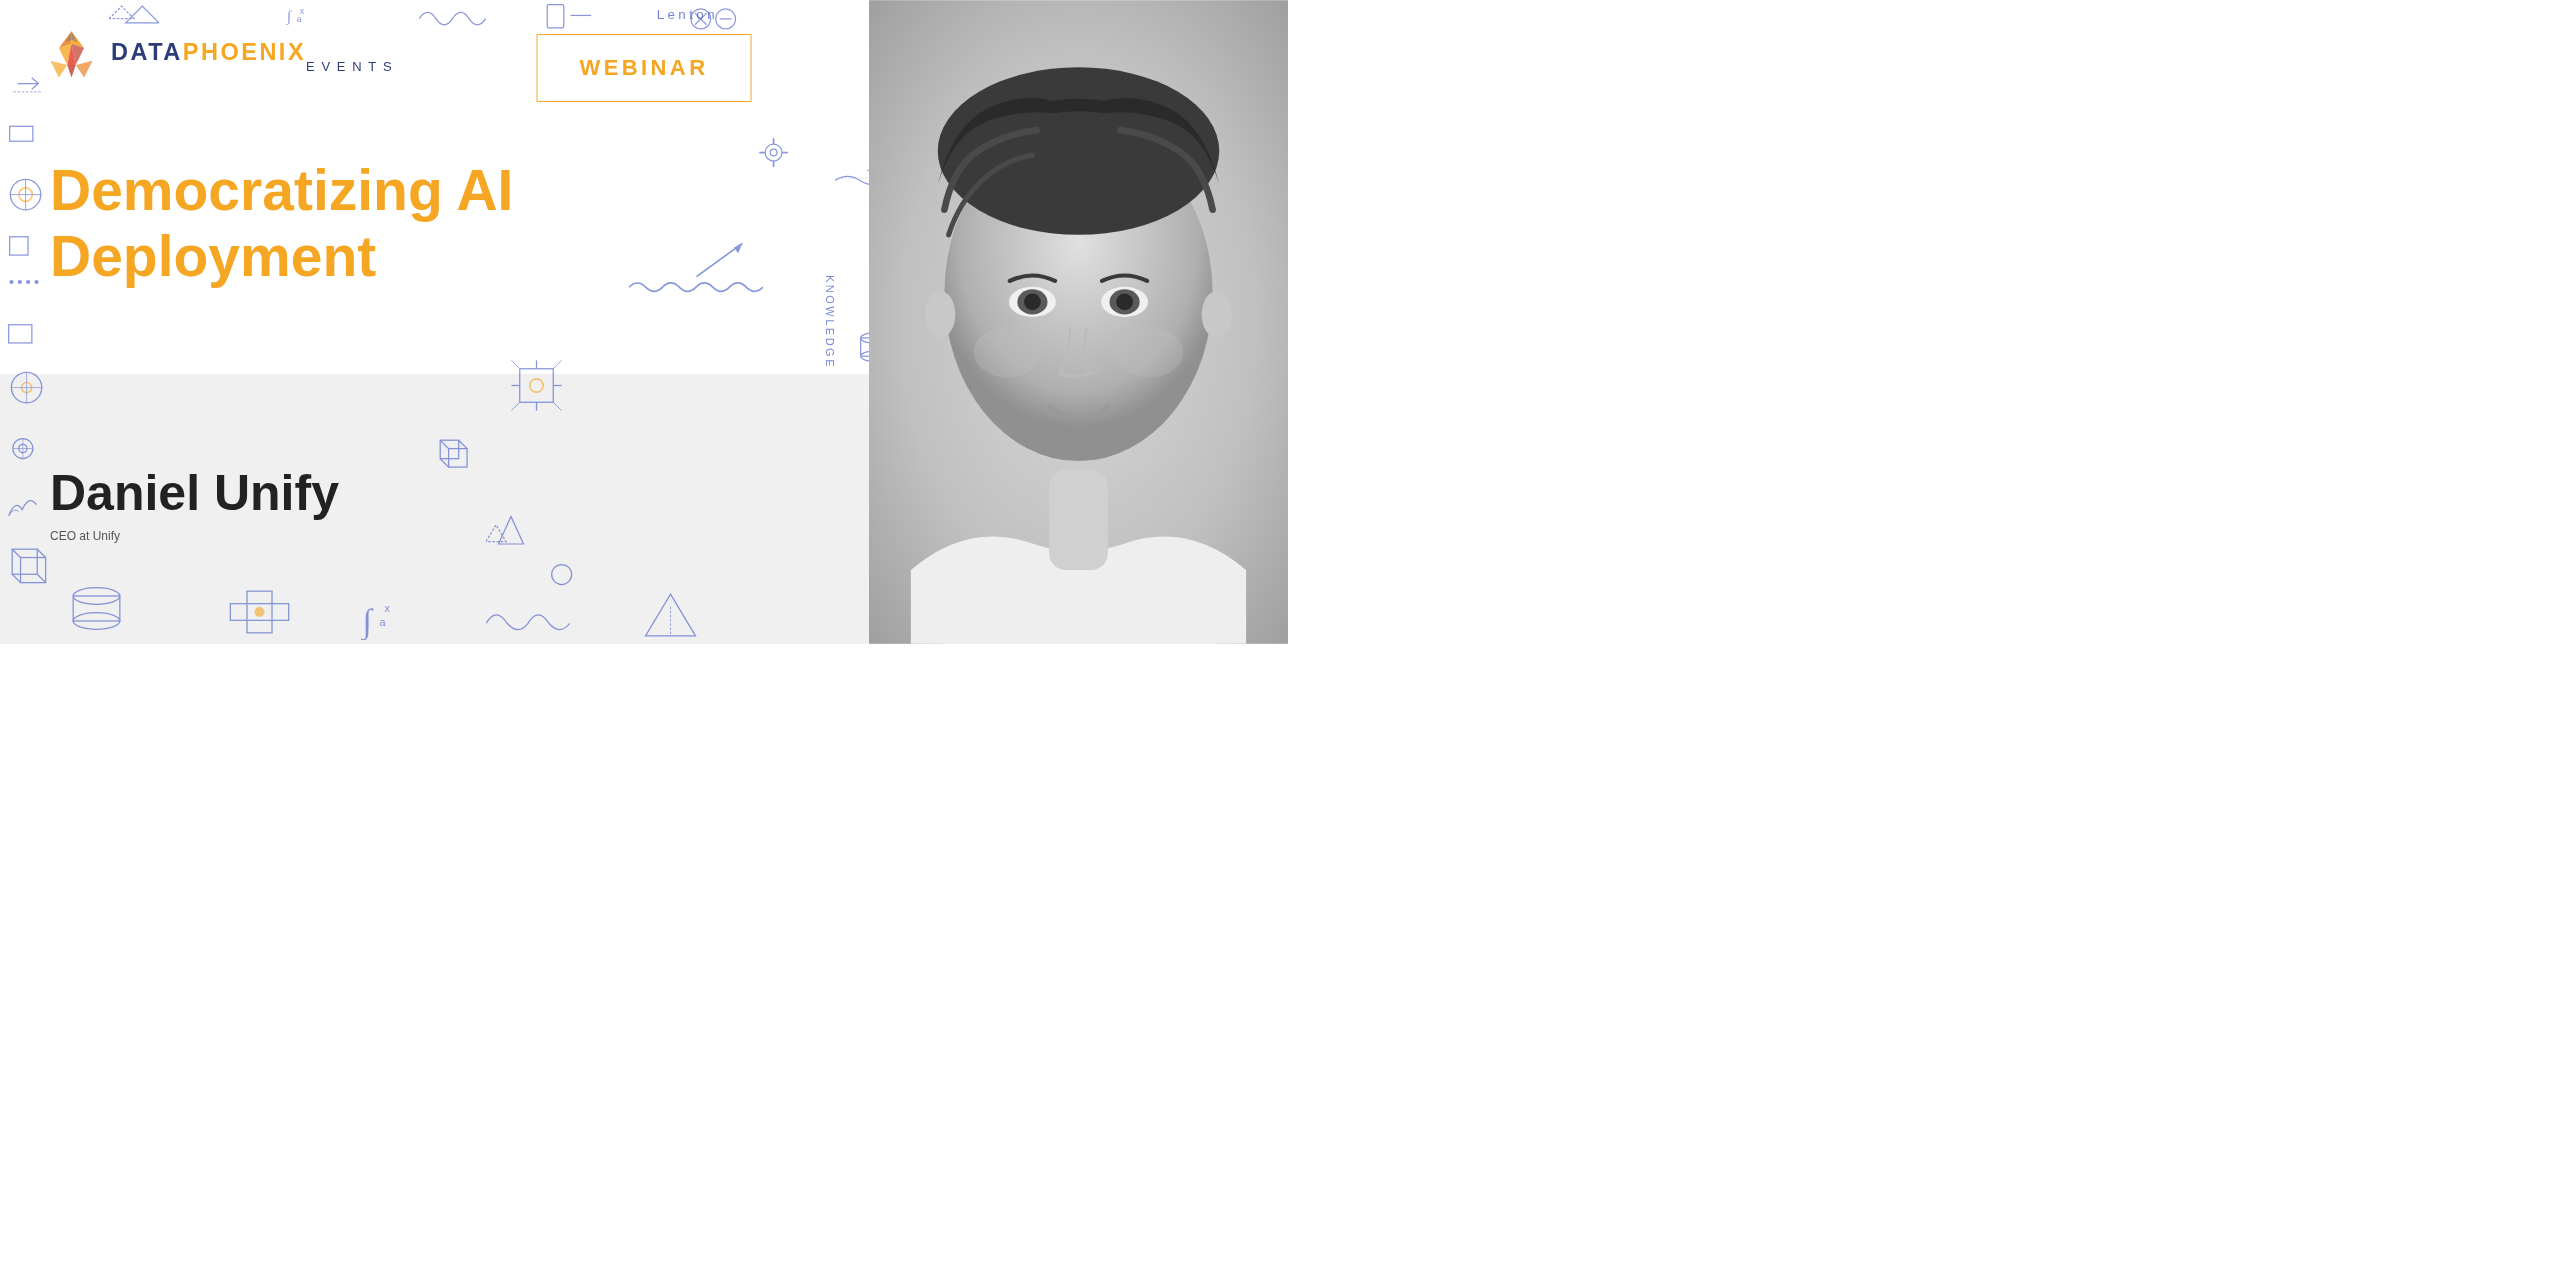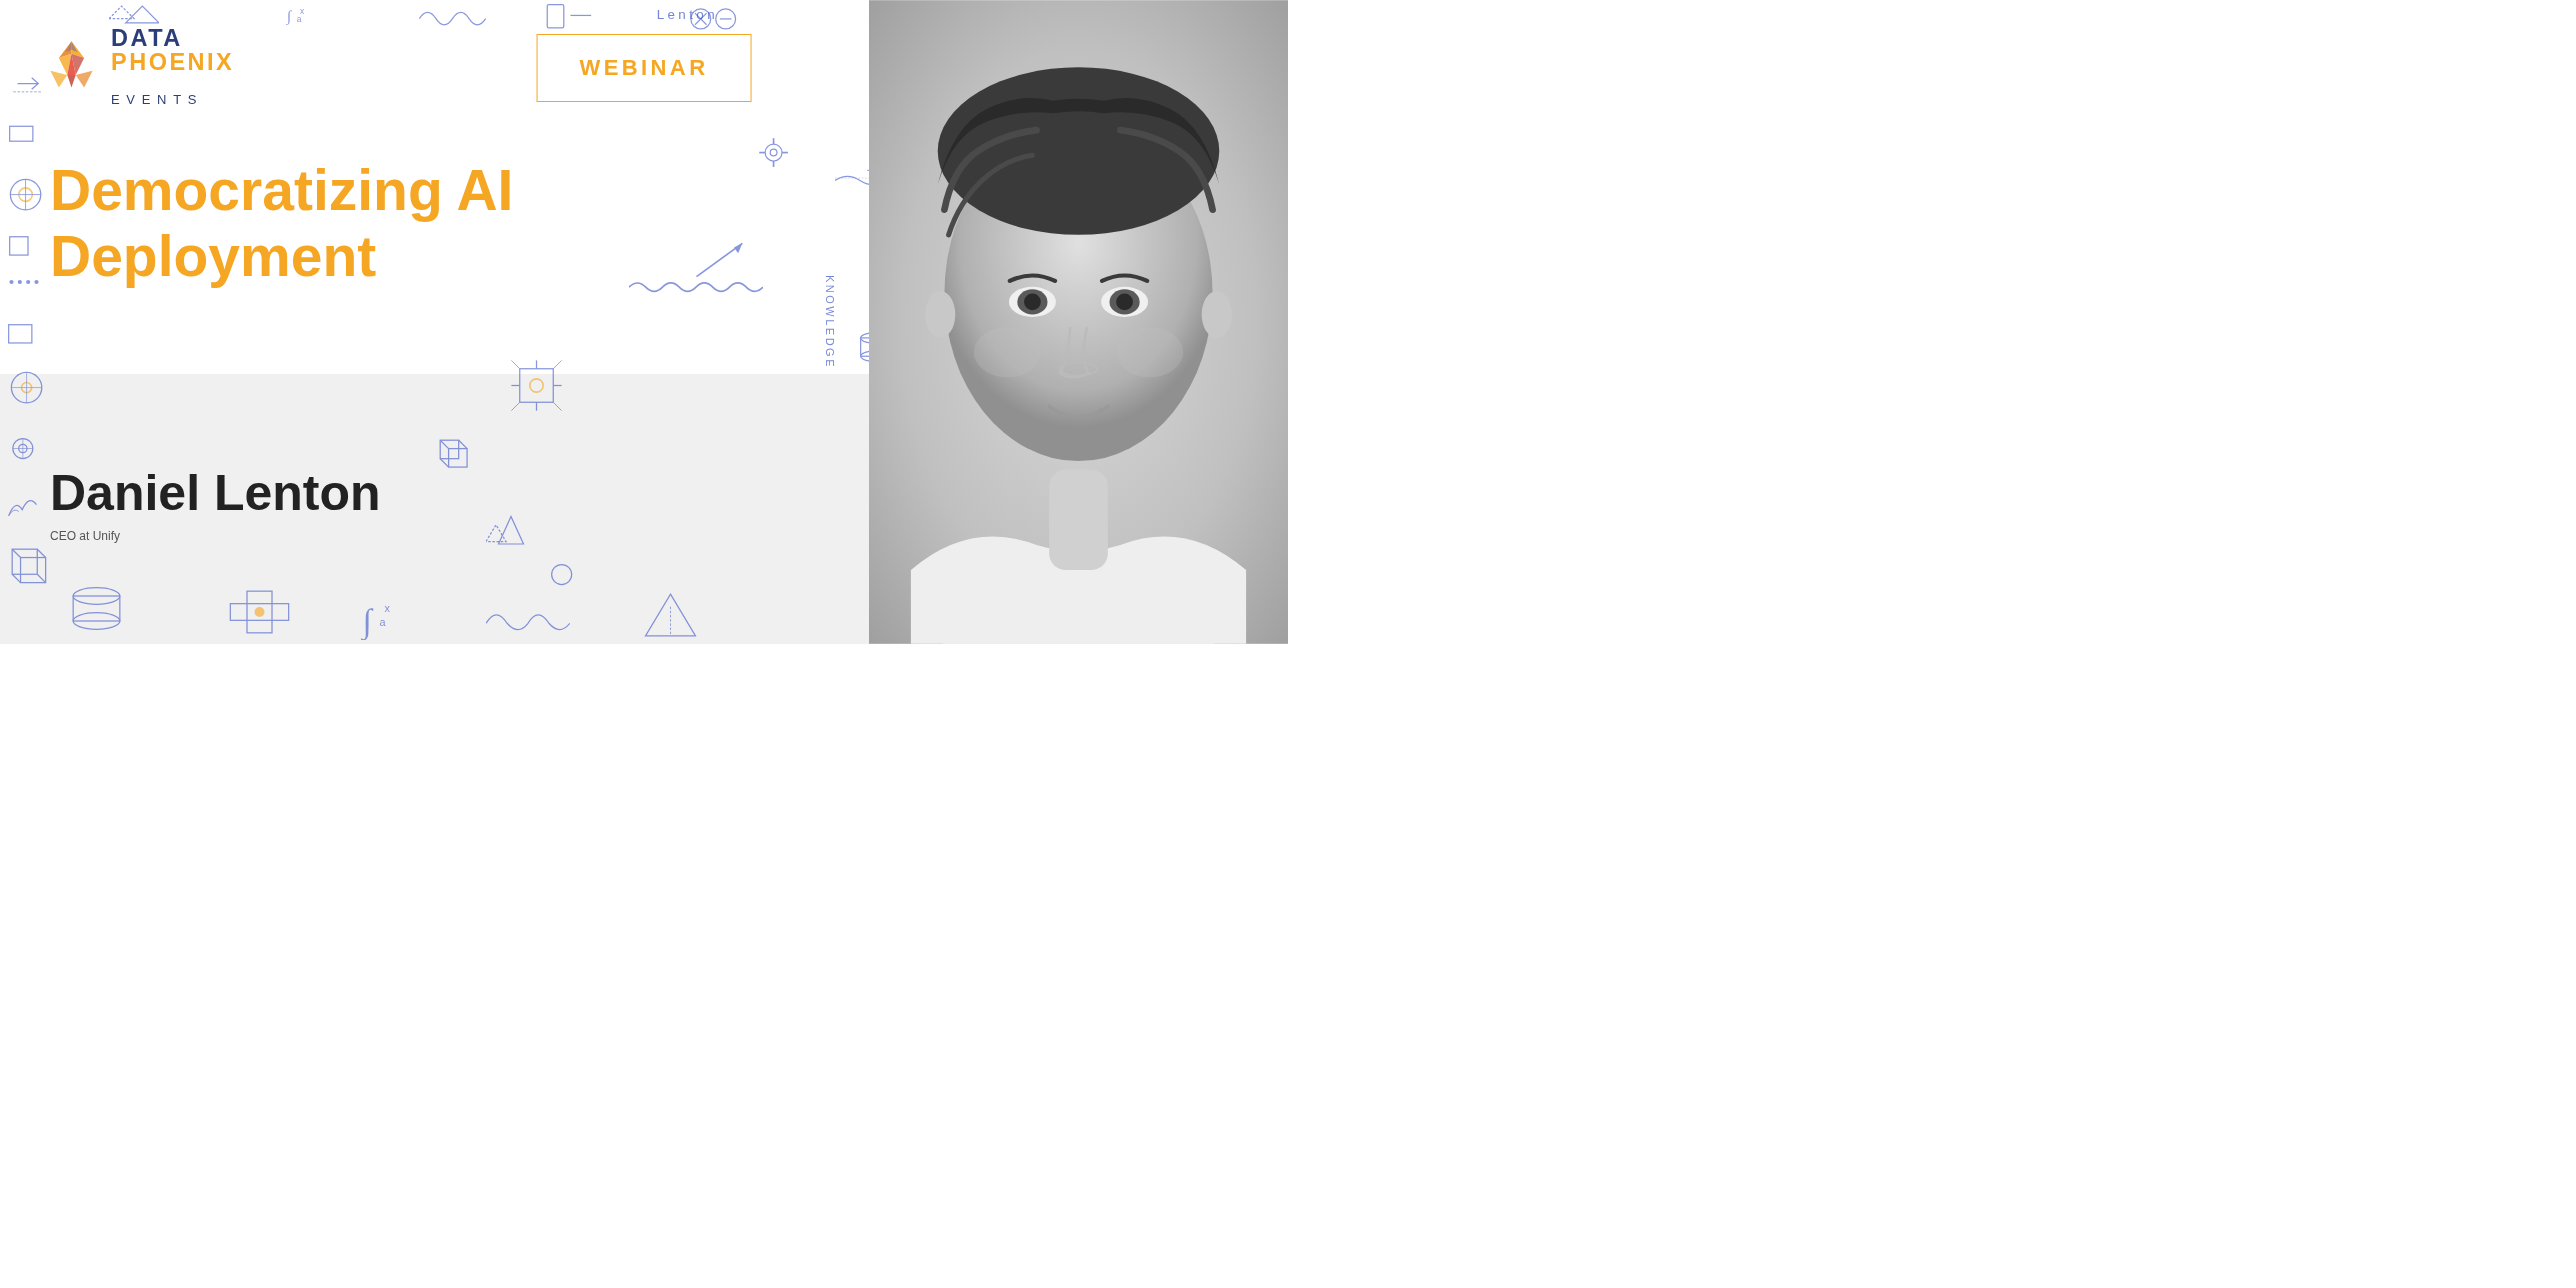--- a/index.html
+++ b/index.html
@@ -51,21 +51,21 @@
       gap: 10px;
     }
 
     .logo-icon {
       width: 59px;
       height: 59px;
     }
 
     .logo-text {
       display: flex;
-      flex-direction: column;
+      flex-direction: row;
       line-height: 1;
     }
 
     .logo-data {
       font-size: 23.5px;
       font-weight: 900;
       color: #2c3e7a;
       letter-spacing: 2.5px;
     }
 
@@ -508,18 +508,18 @@
 
       <ellipse cx="165" cy="420" rx="40" ry="30" fill="#c0c0c0" opacity="0.3"></ellipse>
       <ellipse cx="335" cy="420" rx="40" ry="30" fill="#c0c0c0" opacity="0.3"></ellipse>
 
       <ellipse cx="85" cy="375" rx="18" ry="28" fill="#c8c8c8"></ellipse>
       <ellipse cx="415" cy="375" rx="18" ry="28" fill="#c8c8c8"></ellipse>
     </svg>
   </div>
 
   <div class="person-info">
-    <div class="person-name">Daniel Lenton</div>
+    <div class="person-name">Daniel Unify</div>
     <div class="person-role">CEO at Unify</div>
   </div>
 
 </div>
 
 
 </body></html>

